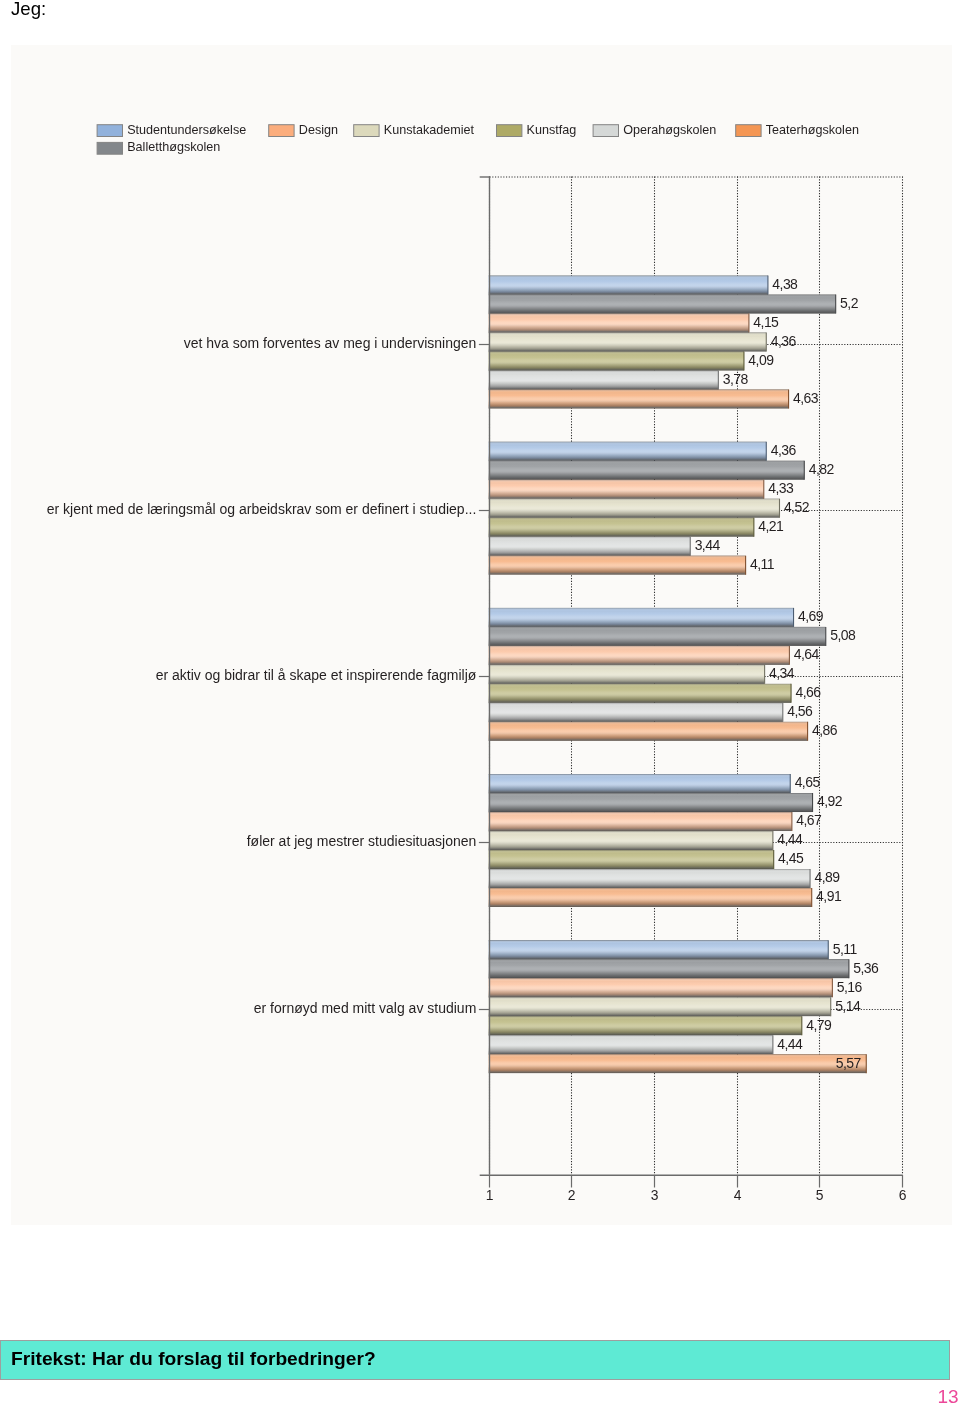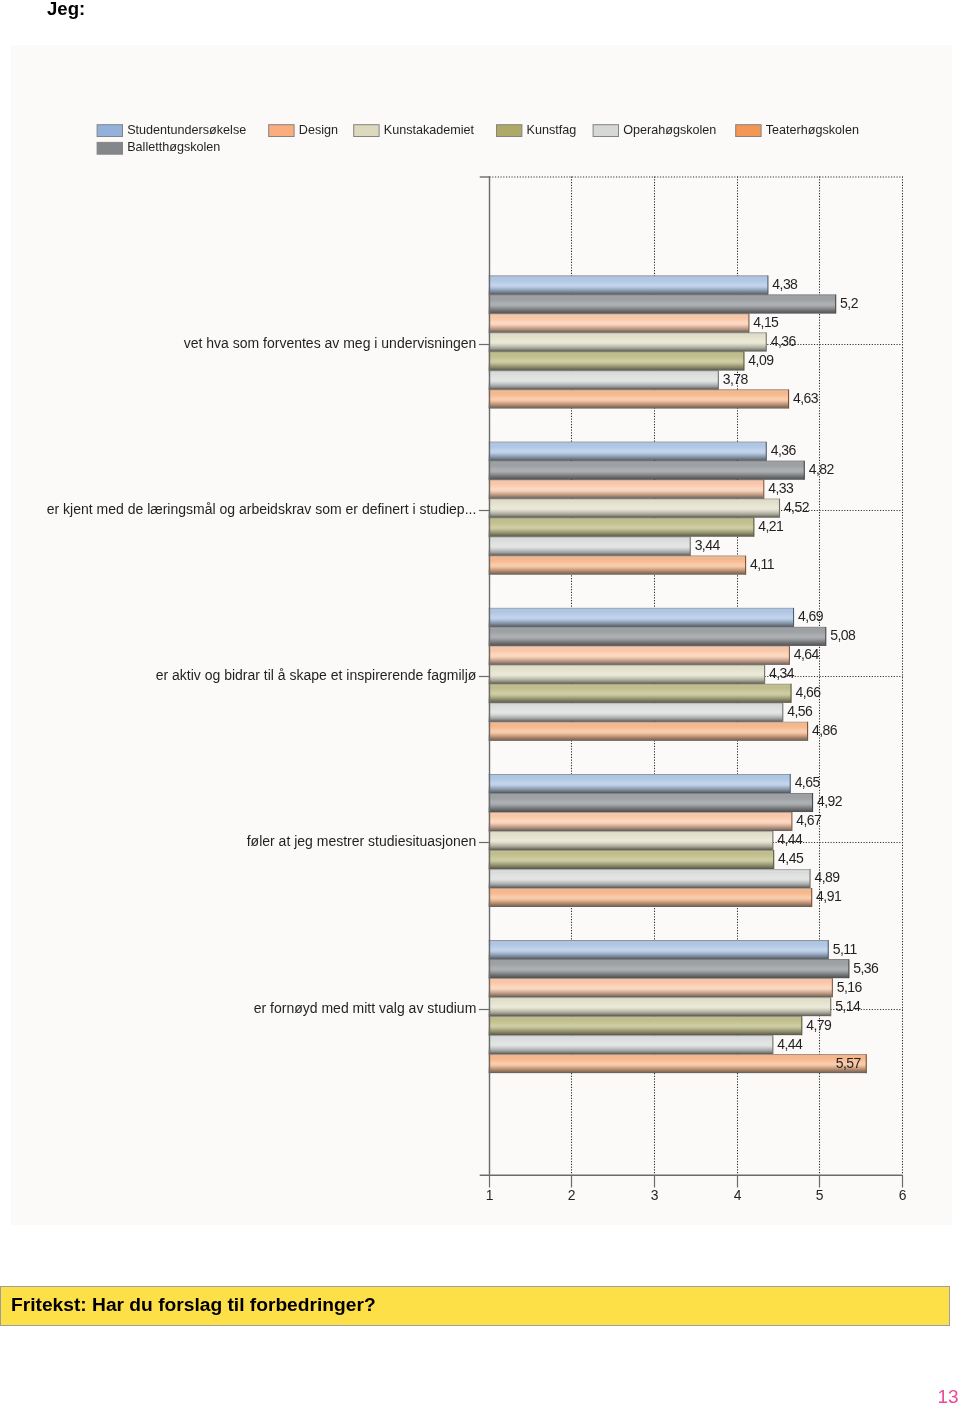--- a/index.html
+++ b/index.html
@@ -1,22 +1,22 @@
 <!DOCTYPE html>
 <html><head>
 <meta charset="utf-8">
 <title>Jeg:</title>
 <style>
   html,body{margin:0;padding:0;}
   body{width:960px;height:1405px;background:#ffffff;font-family:"Liberation Sans",sans-serif;overflow:hidden;position:relative;}
   #page{position:absolute;left:0;top:0;width:960px;height:1405px;}
-  .page-title{position:absolute;left:11px;top:0px;font-size:18.6px;line-height:1;font-weight:bold;color:#000;margin-left:36px;}
+  .page-title{position:absolute;left:11px;top:0px;font-size:18.6px;line-height:1;font-weight:normal;color:#000;}
   .chart-frame{position:absolute;left:11px;top:45px;width:941px;height:1180px;background:#fbfaf8;}
   .chart-plot{position:absolute;left:-11px;top:-45px;width:960px;height:1405px;}
-  .footer-band{position:absolute;left:0px;top:1286px;width:950px;height:40px;background:#fde047;border:1px solid #9e9e9e;box-sizing:border-box;}
+  .footer-band{position:absolute;left:0px;top:1340px;width:950px;height:40px;background:#5eead4;border:1px solid #9e9e9e;box-sizing:border-box;}
   .footer-band .ftext{position:absolute;left:10px;top:8px;font-size:19.2px;line-height:1;font-weight:bold;color:#000;}
   .page-num{position:absolute;left:937.5px;top:1387px;font-size:19px;line-height:1;color:#ec4899;}
 </style>
 </head>
 <body>
 
 <div id="page">
   <div class="page-title">Jeg:</div>
   <div class="chart-frame">
     <svg class="chart-plot" id="chartsvg" width="960" height="1405">

